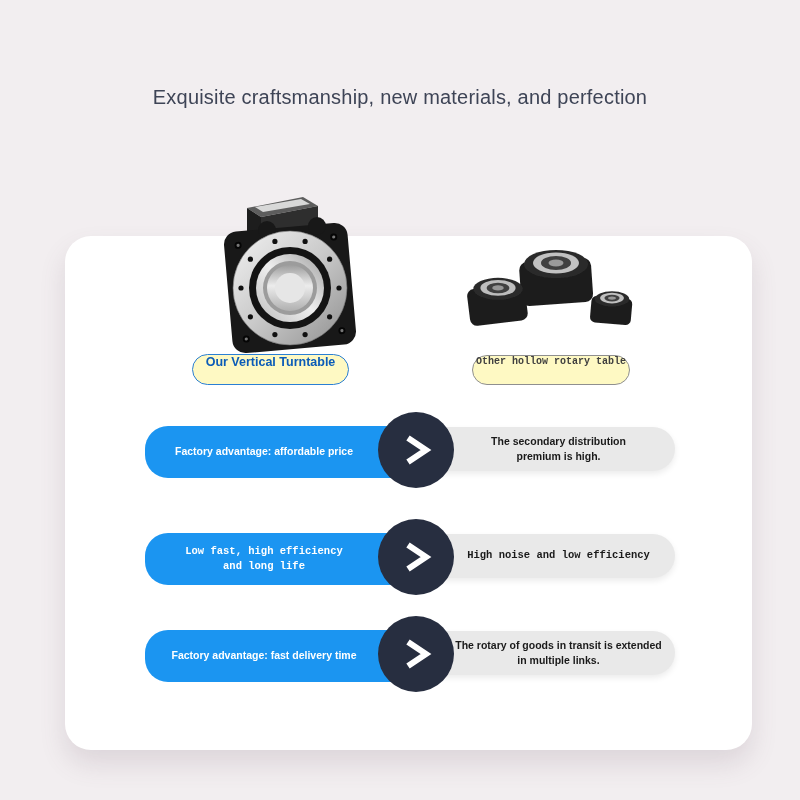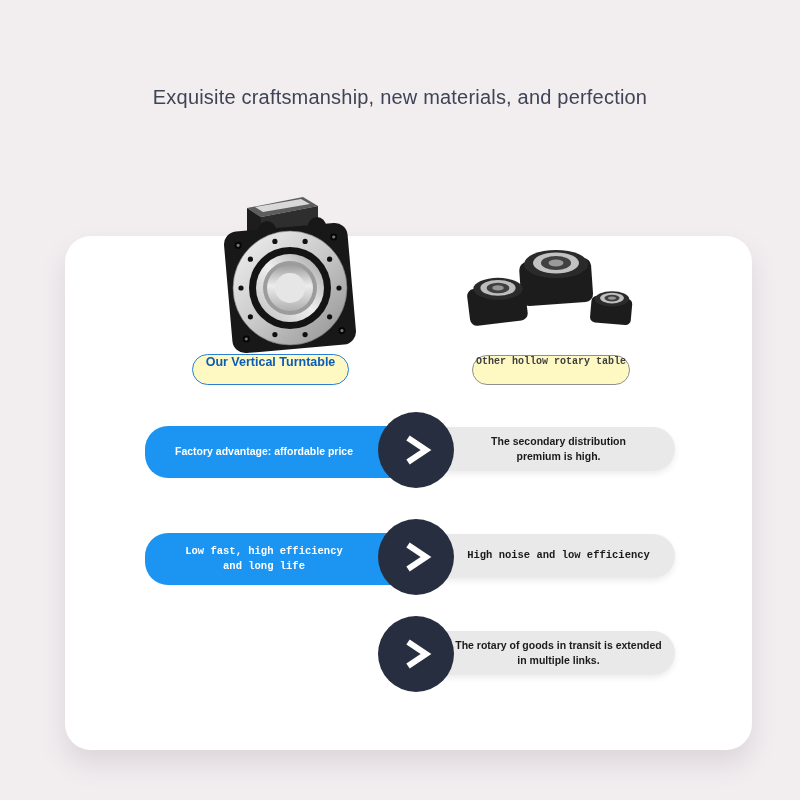--- a/index.html
+++ b/index.html
@@ -202,20 +202,23 @@
         <path d="M12 8 L30 20 L12 32" fill="none" stroke="#ffffff" stroke-width="6" stroke-linejoin="miter"></path>
       </svg>
     </div>
   </div>
 
   <div class="row r3">
     <div class="pill gray">
       <span class="pill-text">The rotary of goods in transit is extended
 in multiple links.</span>
     </div>
+    <div class="pill blue">
+      <span class="pill-text">Factory advantage: fast delivery time</span>
+    </div>
     <div class="vs-circle">
       <svg width="40" height="40" viewBox="0 0 40 40">
         <path d="M12 8 L30 20 L12 32" fill="none" stroke="#ffffff" stroke-width="6" stroke-linejoin="miter"></path>
       </svg>
     </div>
   </div>
 
 </div>
 
 </body></html>

